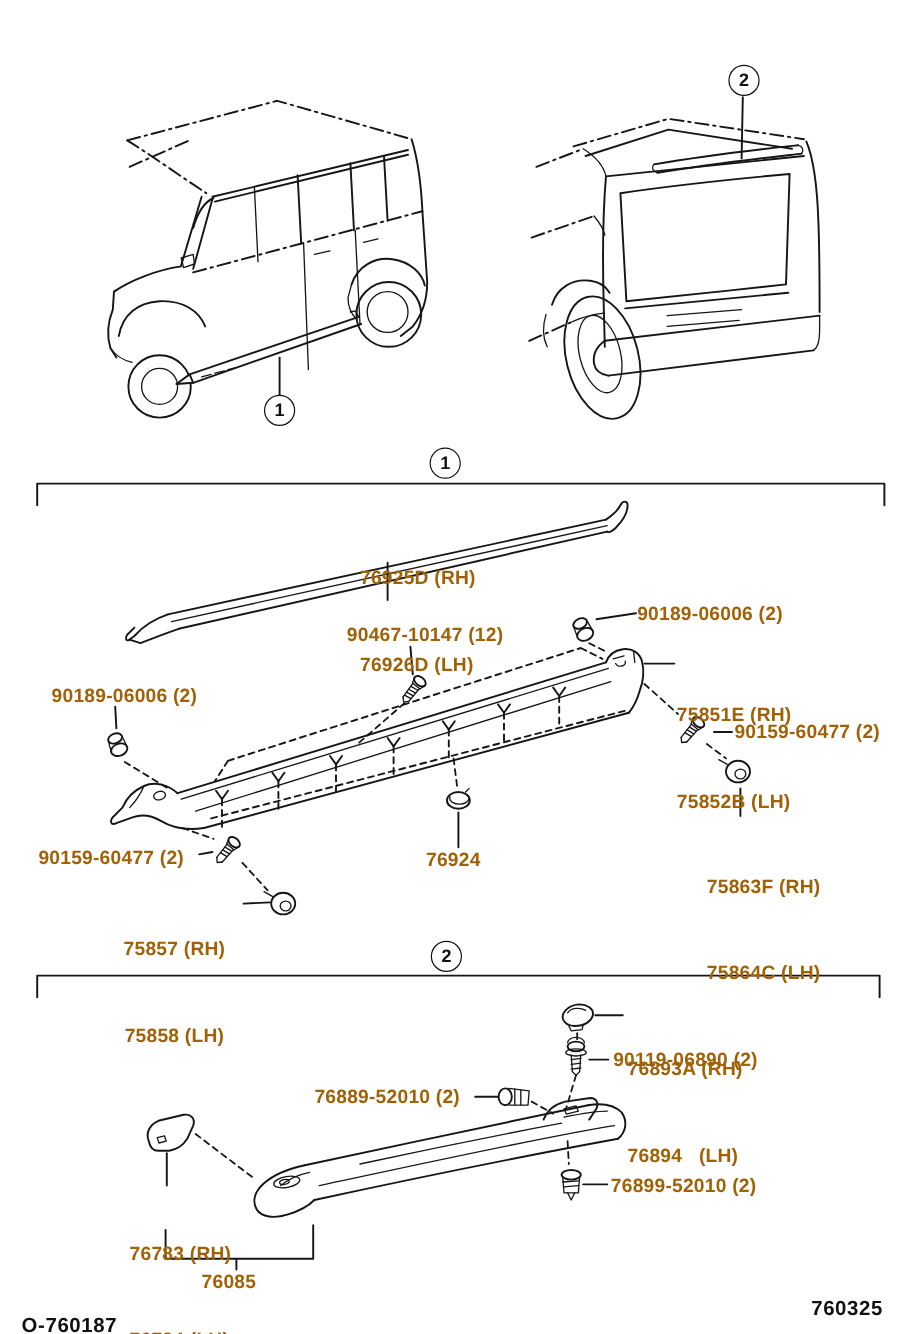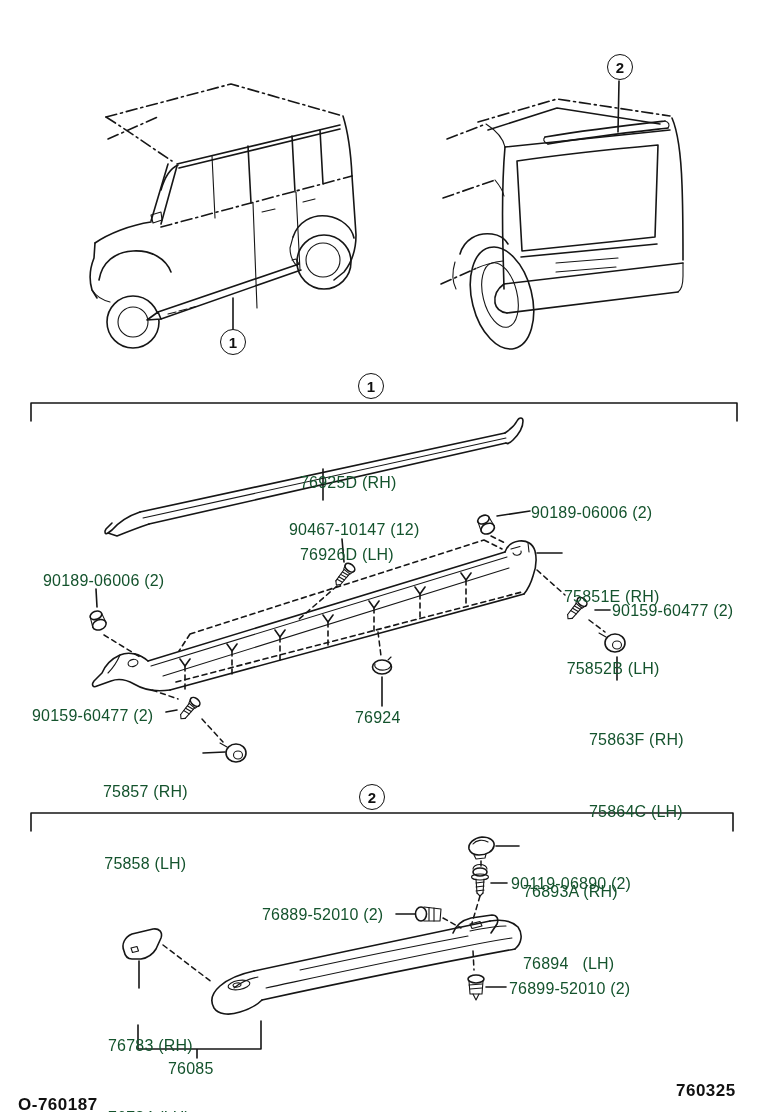--- a/index.html
+++ b/index.html
@@ -10,21 +10,21 @@
   }
   svg.art{position:absolute;left:0;top:0;width:760px;height:1112px;}
   svg.art path, svg.art line, svg.art circle, svg.art ellipse, svg.art polyline{
     fill:none;stroke:#161616;stroke-width:1.6;stroke-linecap:round;stroke-linejoin:round;
   }
   svg.art .dd{stroke-dasharray:11 4 2 4;}          
   svg.art .dash{stroke-dasharray:5 4;stroke-width:1.5;} 
   svg.art .thin{stroke-width:1.1;}
   svg.art .wfill{fill:#ffffff;}
   .lbl{
-    position:absolute;color:#14532d;font-weight:400;font-size:16px;line-height:24px;
+    position:absolute;color:#a16207;font-weight:700;font-size:16px;line-height:24px;
     letter-spacing:.2px;white-space:pre;
   }
   .code{position:absolute;color:#111;font-weight:700;font-size:17px;letter-spacing:.5px;}
   .co{
     position:absolute;width:26px;height:26px;border:1.7px solid #111;border-radius:50%;
     background:#fff;text-align:center;font-size:15px;font-weight:700;line-height:26px;color:#111;
     box-sizing:border-box;
   }
 </style>
 </head>
@@ -316,21 +316,21 @@
 <div class="co" style="left:607px;top:54px;">2</div>
 <div class="co" style="left:358px;top:373px;">1</div>
 <div class="co" style="left:359px;top:784px;">2</div>
 
 <div class="lbl" style="left:300px;top:423px;">
   <div>76925D (RH)</div>
   <div>76926D (LH)</div>
 </div>
 <div class="lbl" style="left:289px;top:518px;">90467-10147 (12)</div>
 <div class="lbl" style="left:531px;top:501px;">90189-06006 (2)</div>
-<div class="lbl" style="left:564px;top:537px;text-align:right;">
+<div class="lbl" style="left:564px;top:537px;">
   <div>75851E (RH)</div>
   <div>75852B (LH)</div>
 </div>
 <div class="lbl" style="left:612px;top:599px;">90159-60477 (2)</div>
 <div class="lbl" style="left:589px;top:680px;">
   <div>75863F (RH)</div>
   <div>75864C (LH)</div>
 </div>
 <div class="lbl" style="left:355px;top:706px;">76924</div>
 <div class="lbl" style="left:43px;top:569px;">90189-06006 (2)</div>

